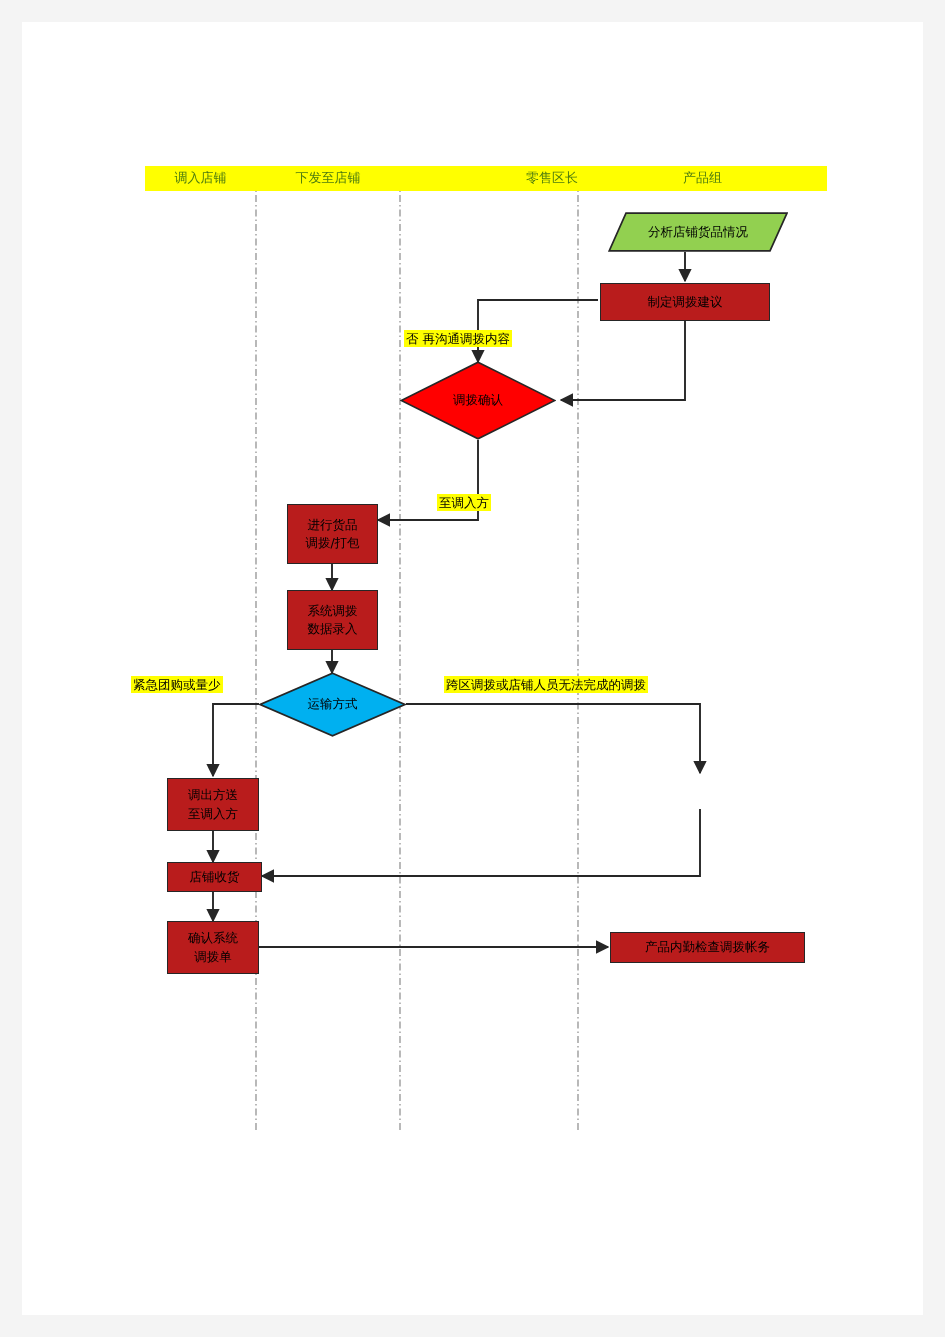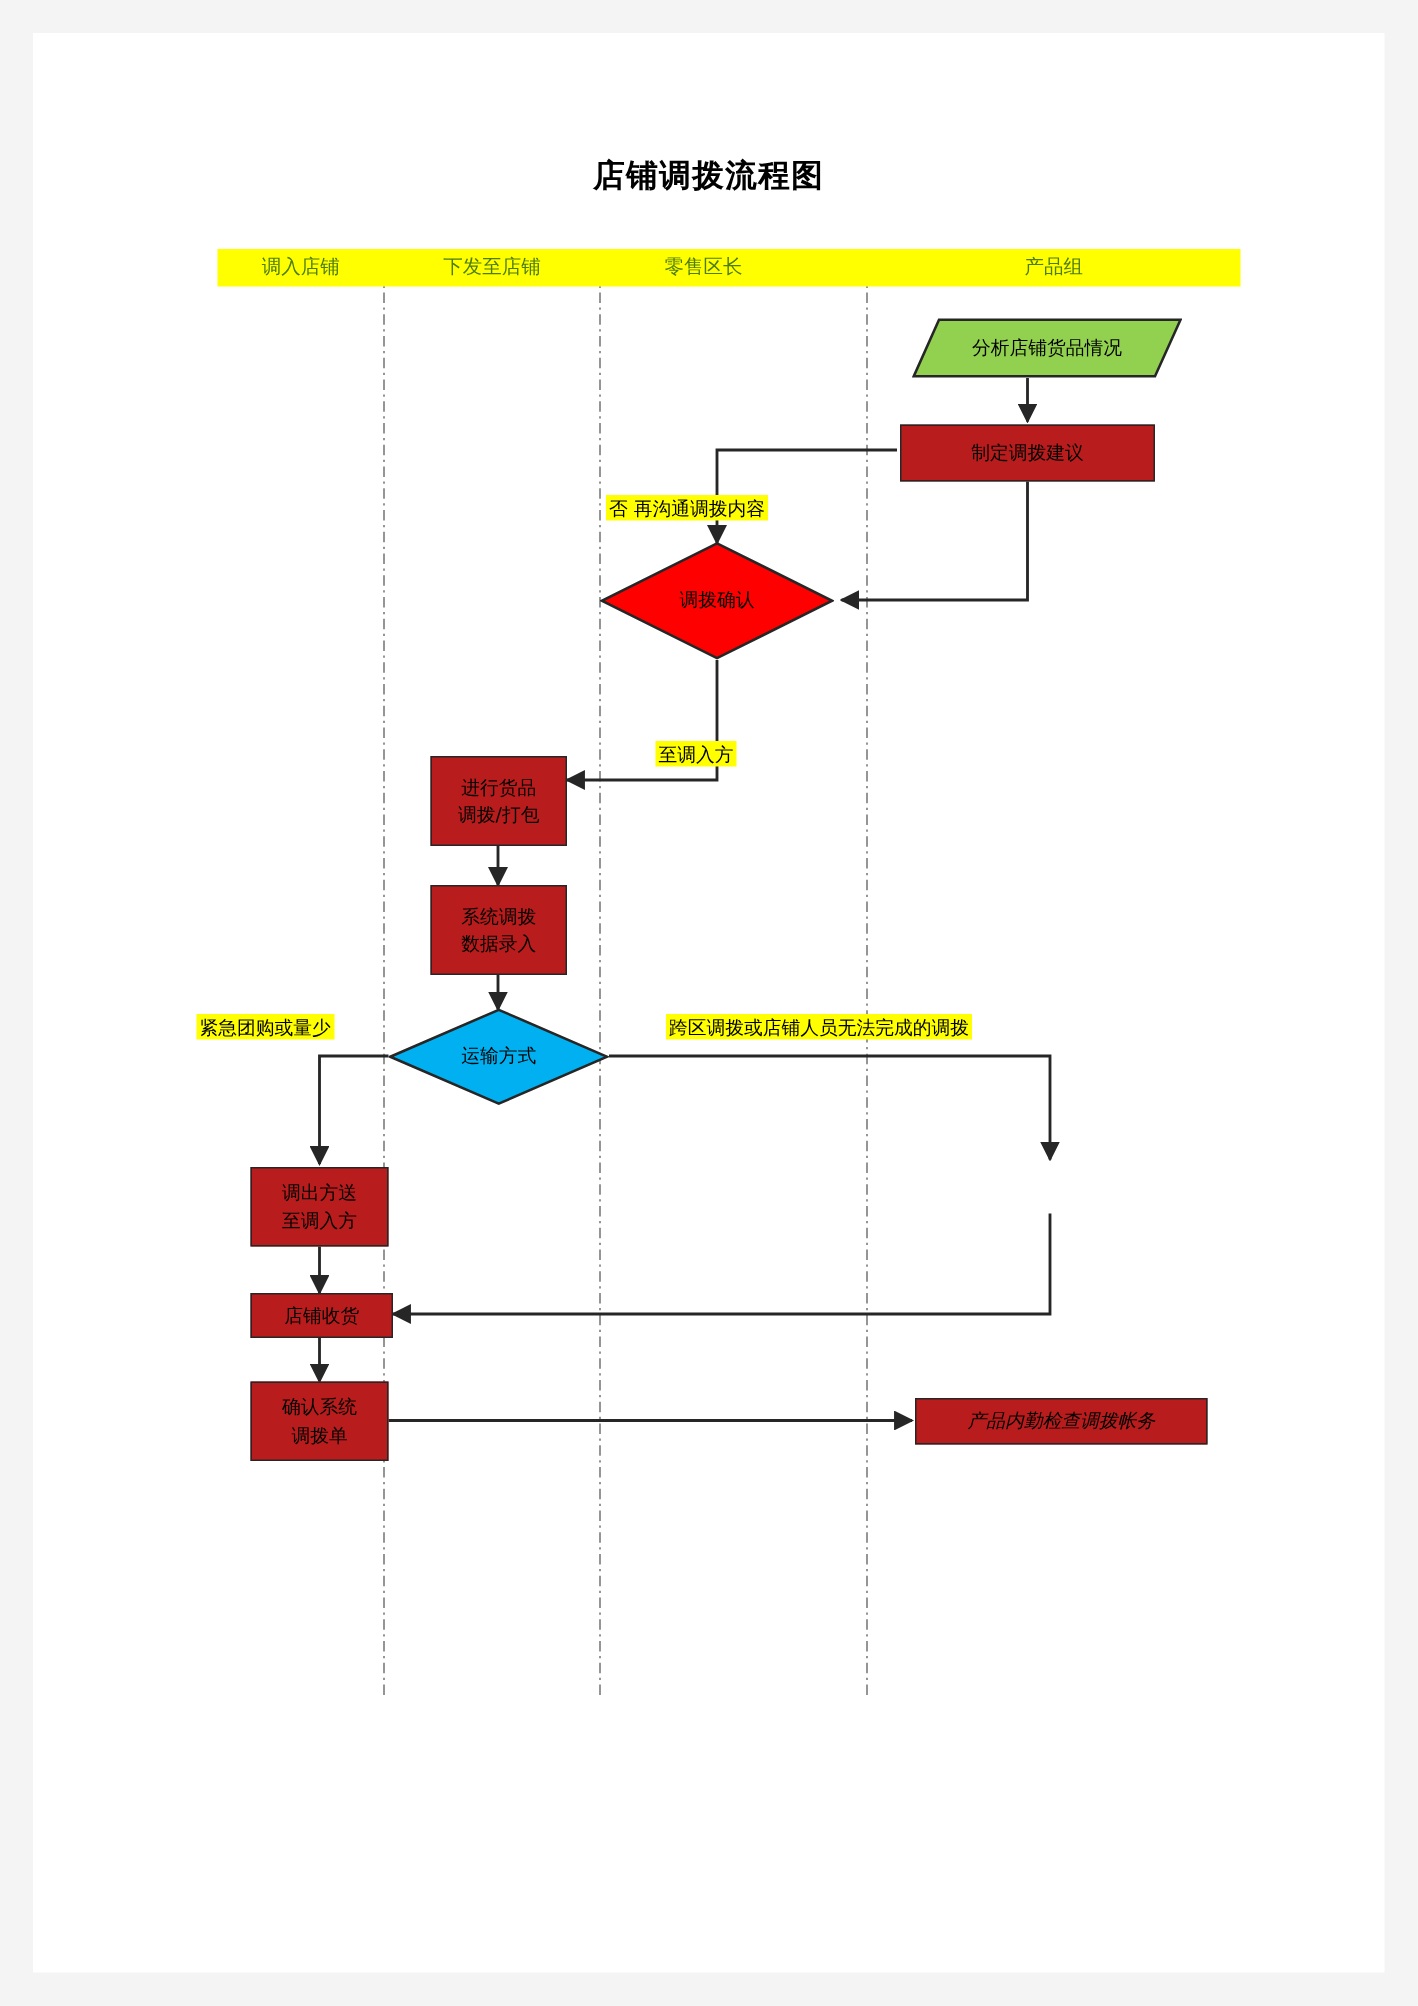--- a/index.html
+++ b/index.html
@@ -162,26 +162,25 @@
       <path d="M 213 831 L 213 862"></path>
 
       <path d="M 213 891 L 213 921"></path>
 
       <path d="M 700 809 L 700 876 L 262 876"></path>
 
       <path d="M 259 947 L 608 947"></path>
     </g>
   </svg>
 
-  <div class="title">店铺调拨流程图</div>
 
   <div class="lane-header-bar"></div>
   <div class="lane-label" style="left:145px;width:111px;">调入店铺</div>
   <div class="lane-label" style="left:256px;width:144px;">下发至店铺</div>
-  <div class="lane-label" style="left:380px;width:178px;">零售区长</div>
+  <div class="lane-label" style="left:400px;width:178px;text-align:right;">零售区长</div>
   <div class="lane-label" style="left:578px;width:249px;">产品组</div>
 
   <div class="para-wrap" style="left:608px;top:212px;width:180px;height:40px;">
     <svg width="180" height="40" viewBox="0 0 180 40" xmlns="http://www.w3.org/2000/svg">
       <polygon points="18,1.2 179,1.2 162,38.8 1.2,38.8" fill="#92d050" stroke="#262626" stroke-width="1.7"></polygon>
     </svg>
     <span class="para-text">分析店铺货品情况</span>
   </div>
 
   <div class="node green" style="left:600px;top:283px;width:170px;height:38px;">
@@ -220,21 +219,21 @@
   <div class="node green" style="left:167px;top:862px;width:95px;height:30px;">
     <span>店铺收货</span>
   </div>
 
   <div class="node green" style="left:167px;top:921px;width:92px;height:53px;">
     <span>确认系统
 调拨单</span>
   </div>
 
 
-  <div class="node green" style="left:610px;top:932px;width:195px;height:31px;font-style:italic;">
+  <div class="node green" style="left:610px;top:932px;width:195px;height:31px;">
     <span>产品内勤检查调拨帐务</span>
   </div>
 
   <div class="hl" style="left:404px;top:284px;margin-top:46px;">否  再沟通调拨内容</div>
   <div class="hl" style="left:437px;top:494px;">至调入方</div>
   <div class="hl" style="left:131px;top:676px;">紧急团购或量少</div>
   <div class="hl" style="left:444px;top:676px;">跨区调拨或店铺人员无法完成的调拨</div>
 
 </div>
 

